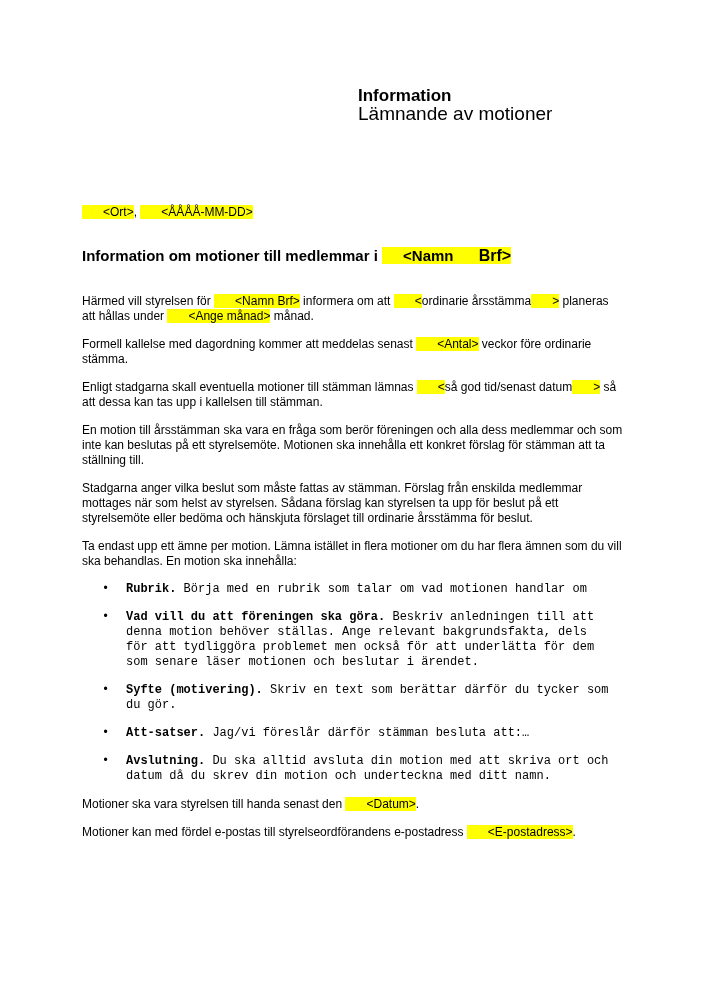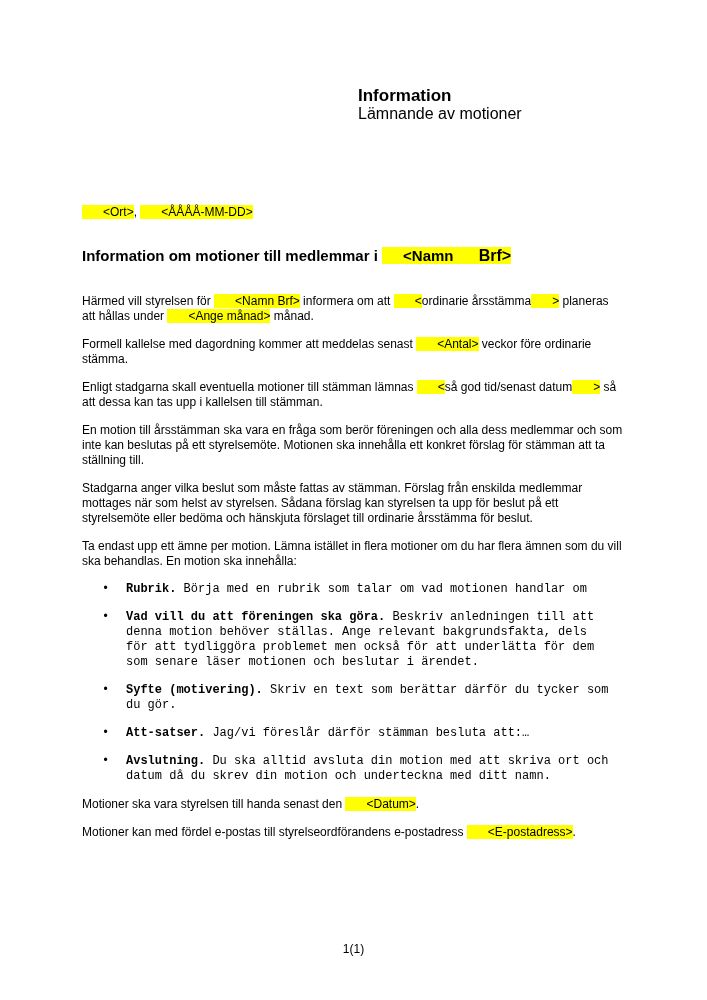--- a/index.html
+++ b/index.html
@@ -8,21 +8,21 @@
     position:relative;
     width:707px;height:1000px;
     background:#ffffff;
     color:#000000;
     font-family:"Liberation Sans","DejaVu Sans",sans-serif;
     font-size:12px;line-height:15px;
     overflow:hidden;
   }
   .doc-header{position:absolute;left:352px;top:86px;margin-left:6px;}
   .doc-title{font-size:17px;line-height:20px;font-weight:bold;}
-  .doc-subtitle{font-size:16px;line-height:16px;}
+  .doc-subtitle{font-size:19px;line-height:16px;}
   .content{position:absolute;left:82px;top:205px;width:543px;}
   .content p{margin:0 0 13px 0;}
   h1.section-heading{
     font-size:15px;line-height:18px;font-weight:bold;
     margin:27px 0 29px 0;
   }
   h1.section-heading .sm{font-size:16px;}
   ul.bullet-list{list-style:none;margin:12px;padding:0;font-family:Liberation Mono, monospace;}
   ul.bullet-list li{position:relative;padding-left:32px;margin:0 0 13px 0;}
   ul.bullet-list li::before{
@@ -64,15 +64,14 @@
       <li><span class="b">Vad vill du att föreningen ska göra.</span><span> Beskriv anledningen till att denna motion behöver ställas. Ange relevant bakgrundsfakta, dels för att tydliggöra problemet men också för att underlätta för dem som senare läser motionen och beslutar i ärendet.</span></li>
       <li><span class="b">Syfte (motivering).</span><span> Skriv en text som berättar därför du tycker som du gör.</span></li>
       <li><span class="b">Att-satser.</span><span> Jag/vi föreslår därför stämman besluta att:…</span></li>
       <li><span class="b">Avslutning.</span><span> Du ska alltid avsluta din motion med att skriva ort och datum då du skrev din motion och underteckna med ditt namn.</span></li>
     </ul>
 
     <p><span>Motioner ska vara styrelsen till handa senast den </span><span class="hl">&lt;Datum&gt;</span><span>.</span></p>
     <p><span>Motioner kan med fördel e-postas till styrelseordförandens e-postadress </span><span class="hl">&lt;E-postadress&gt;</span><span>.</span></p>
   </div>
 
-  <div class="page-footer">1(1)</div>
 
 </div>
 
 </body></html>

